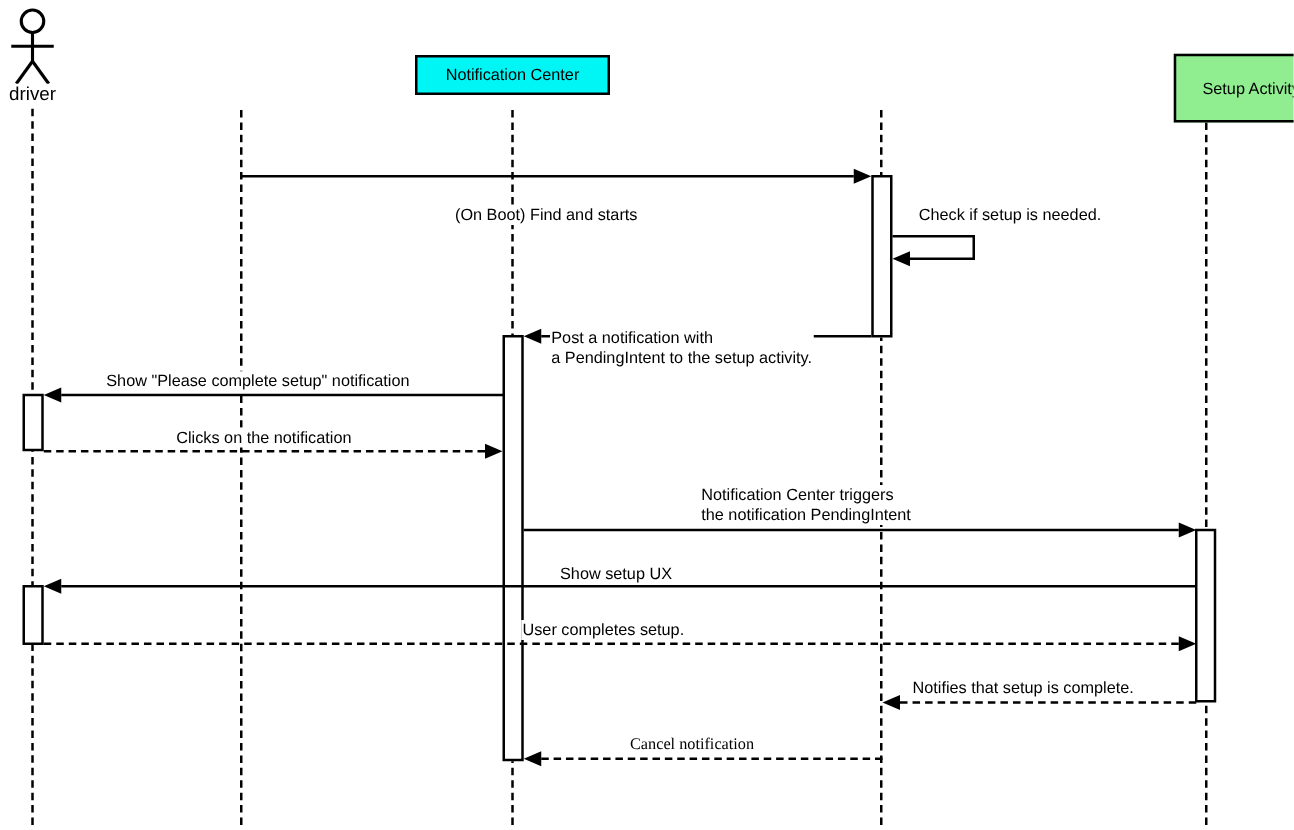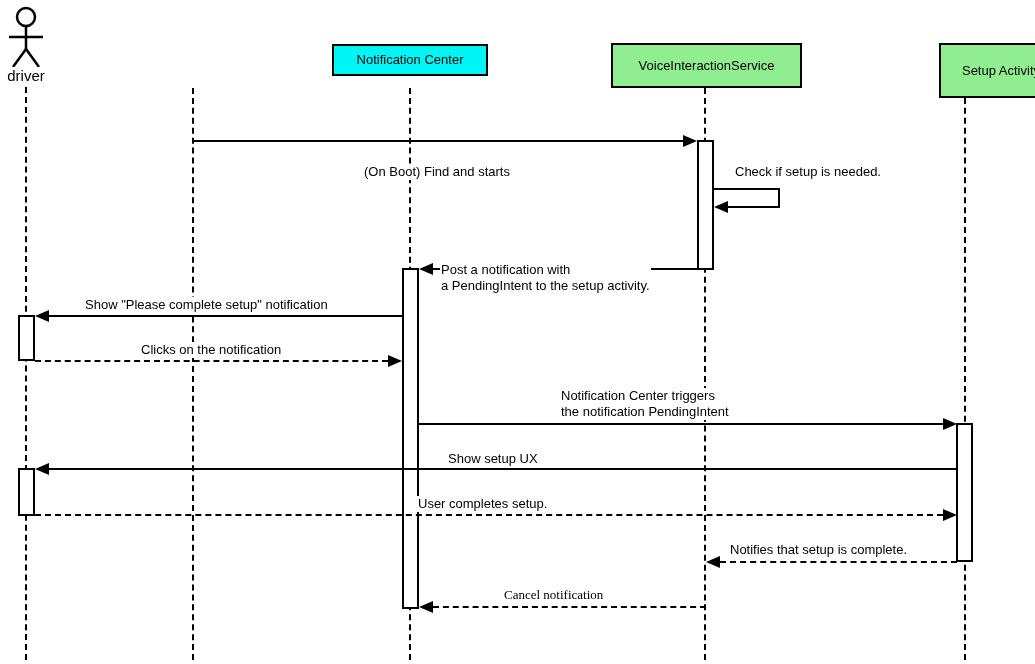--- a/index.html
+++ b/index.html
@@ -89,21 +89,20 @@
     <line x1="22" y1="20" x2="22" y2="43" stroke="#000" stroke-width="2.5"></line>
     <line x1="5" y1="31" x2="39" y2="31" stroke="#000" stroke-width="2.5"></line>
     <line x1="22" y1="43" x2="9" y2="61" stroke="#000" stroke-width="2.5"></line>
     <line x1="22" y1="43" x2="35" y2="61" stroke="#000" stroke-width="2.5"></line>
   </svg>
   <div class="actor-label" style="left:0px; top:67px; width:52px;">driver</div>
 
 
   <div class="participant" style="left: 332px; top: 44px; width: 156px; height: 32px; background-color: rgb(0, 245, 245);">Notification Center</div>
 
-  <div class="participant" style="left: 611px; top: 43px; width: 191px; height: 45px; background-color: rgb(144, 238, 144);">VoiceInteractionService</div>
 
   <div class="participant" style="left: 903px; top: 43px; width: 124px; height: 55px; background-color: rgb(144, 238, 144); margin-left: 36px;">Setup Activity</div>
 
   <div class="lifeline" style="left:25px;  top:87px; height:573px;"></div>
   <div class="lifeline" style="left:192px; top:88px; height:572px;"></div>
   <div class="lifeline" style="left:409px; top:88px; height:572px;"></div>
   <div class="lifeline" style="left:704px; top:88px; height:572px;"></div>
   <div class="lifeline" style="left:964px; top:88px; height:572px;"></div>
 
   <div class="activation" style="left:697px; top:140px; height:130px;"></div>

